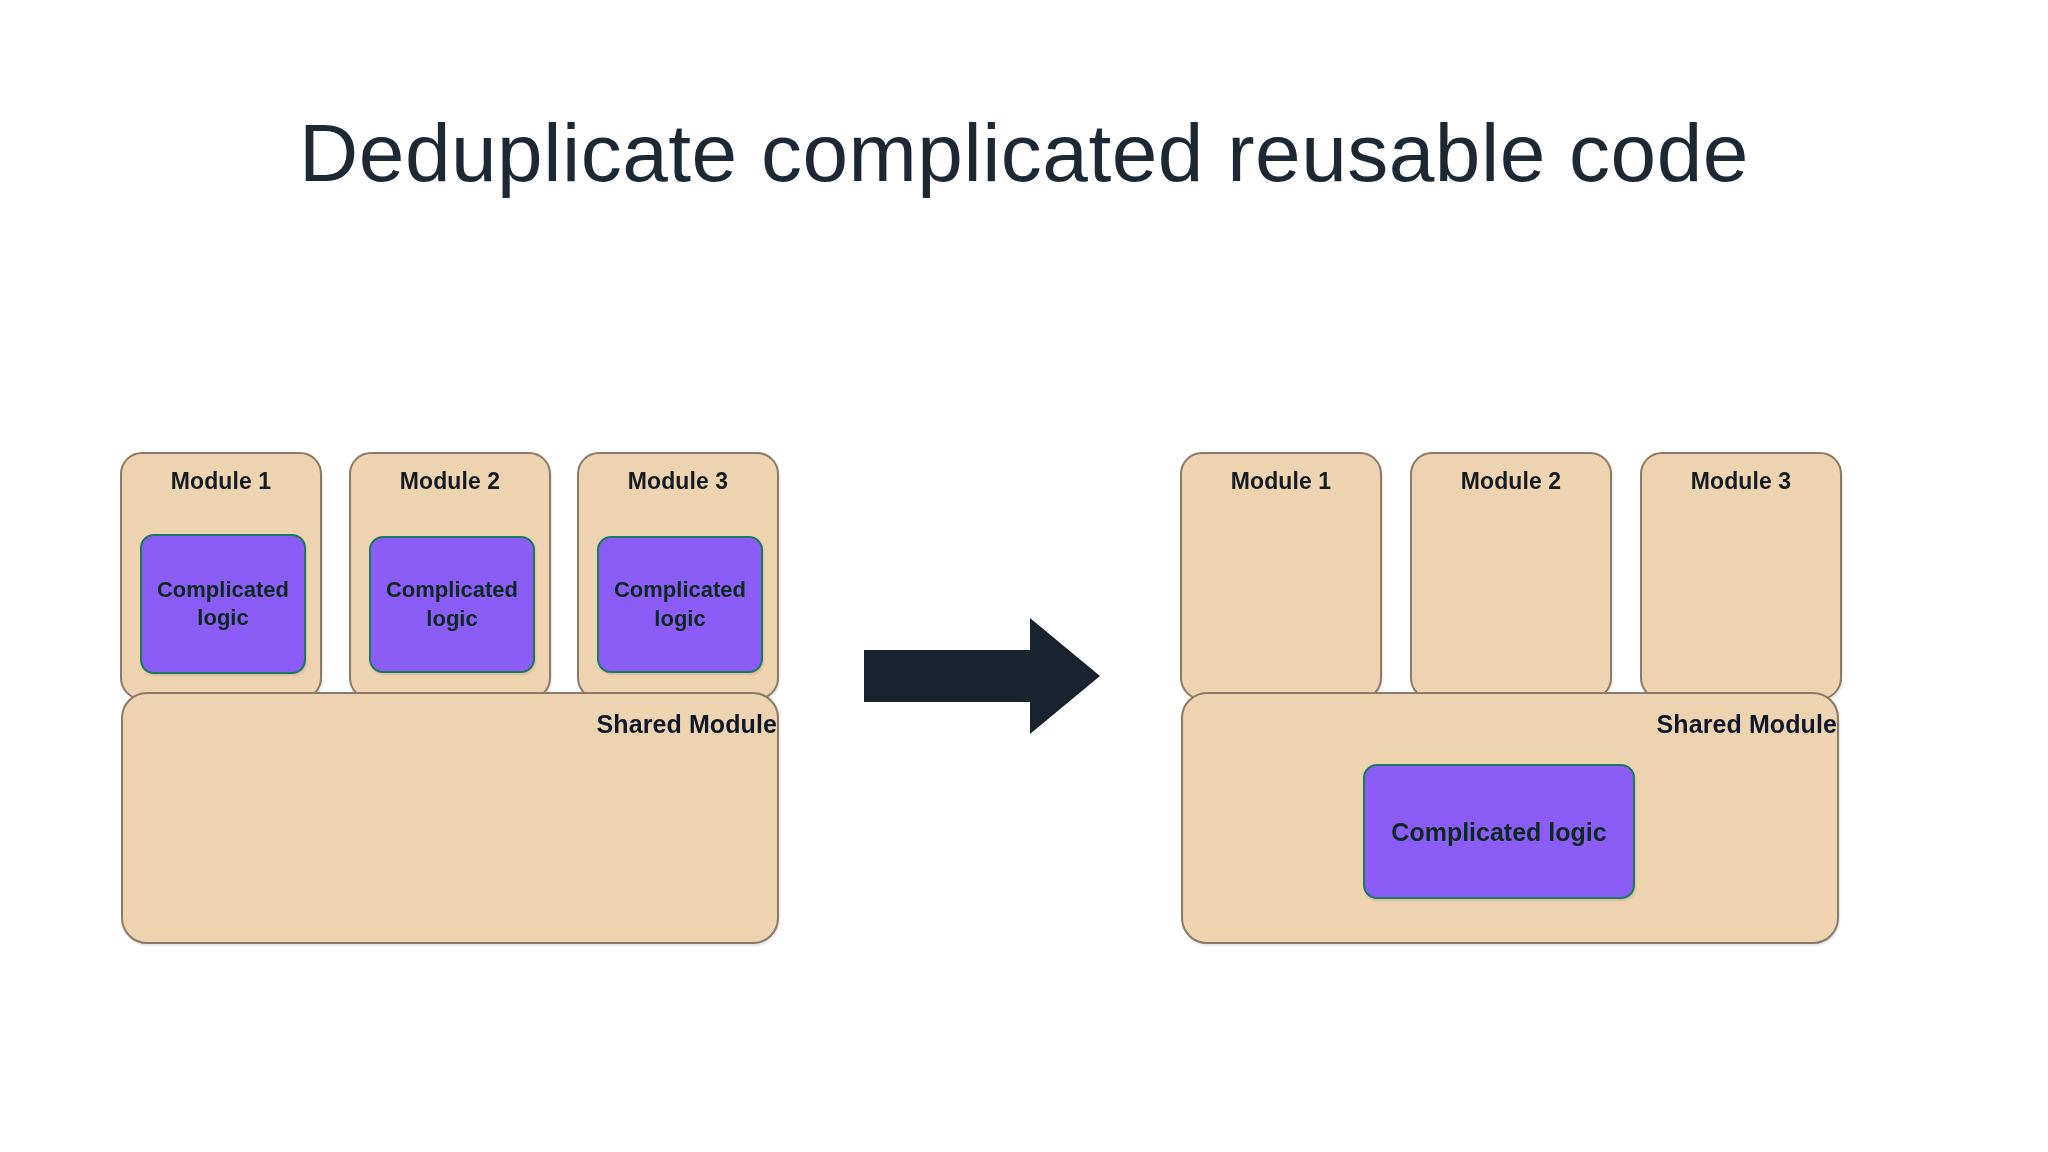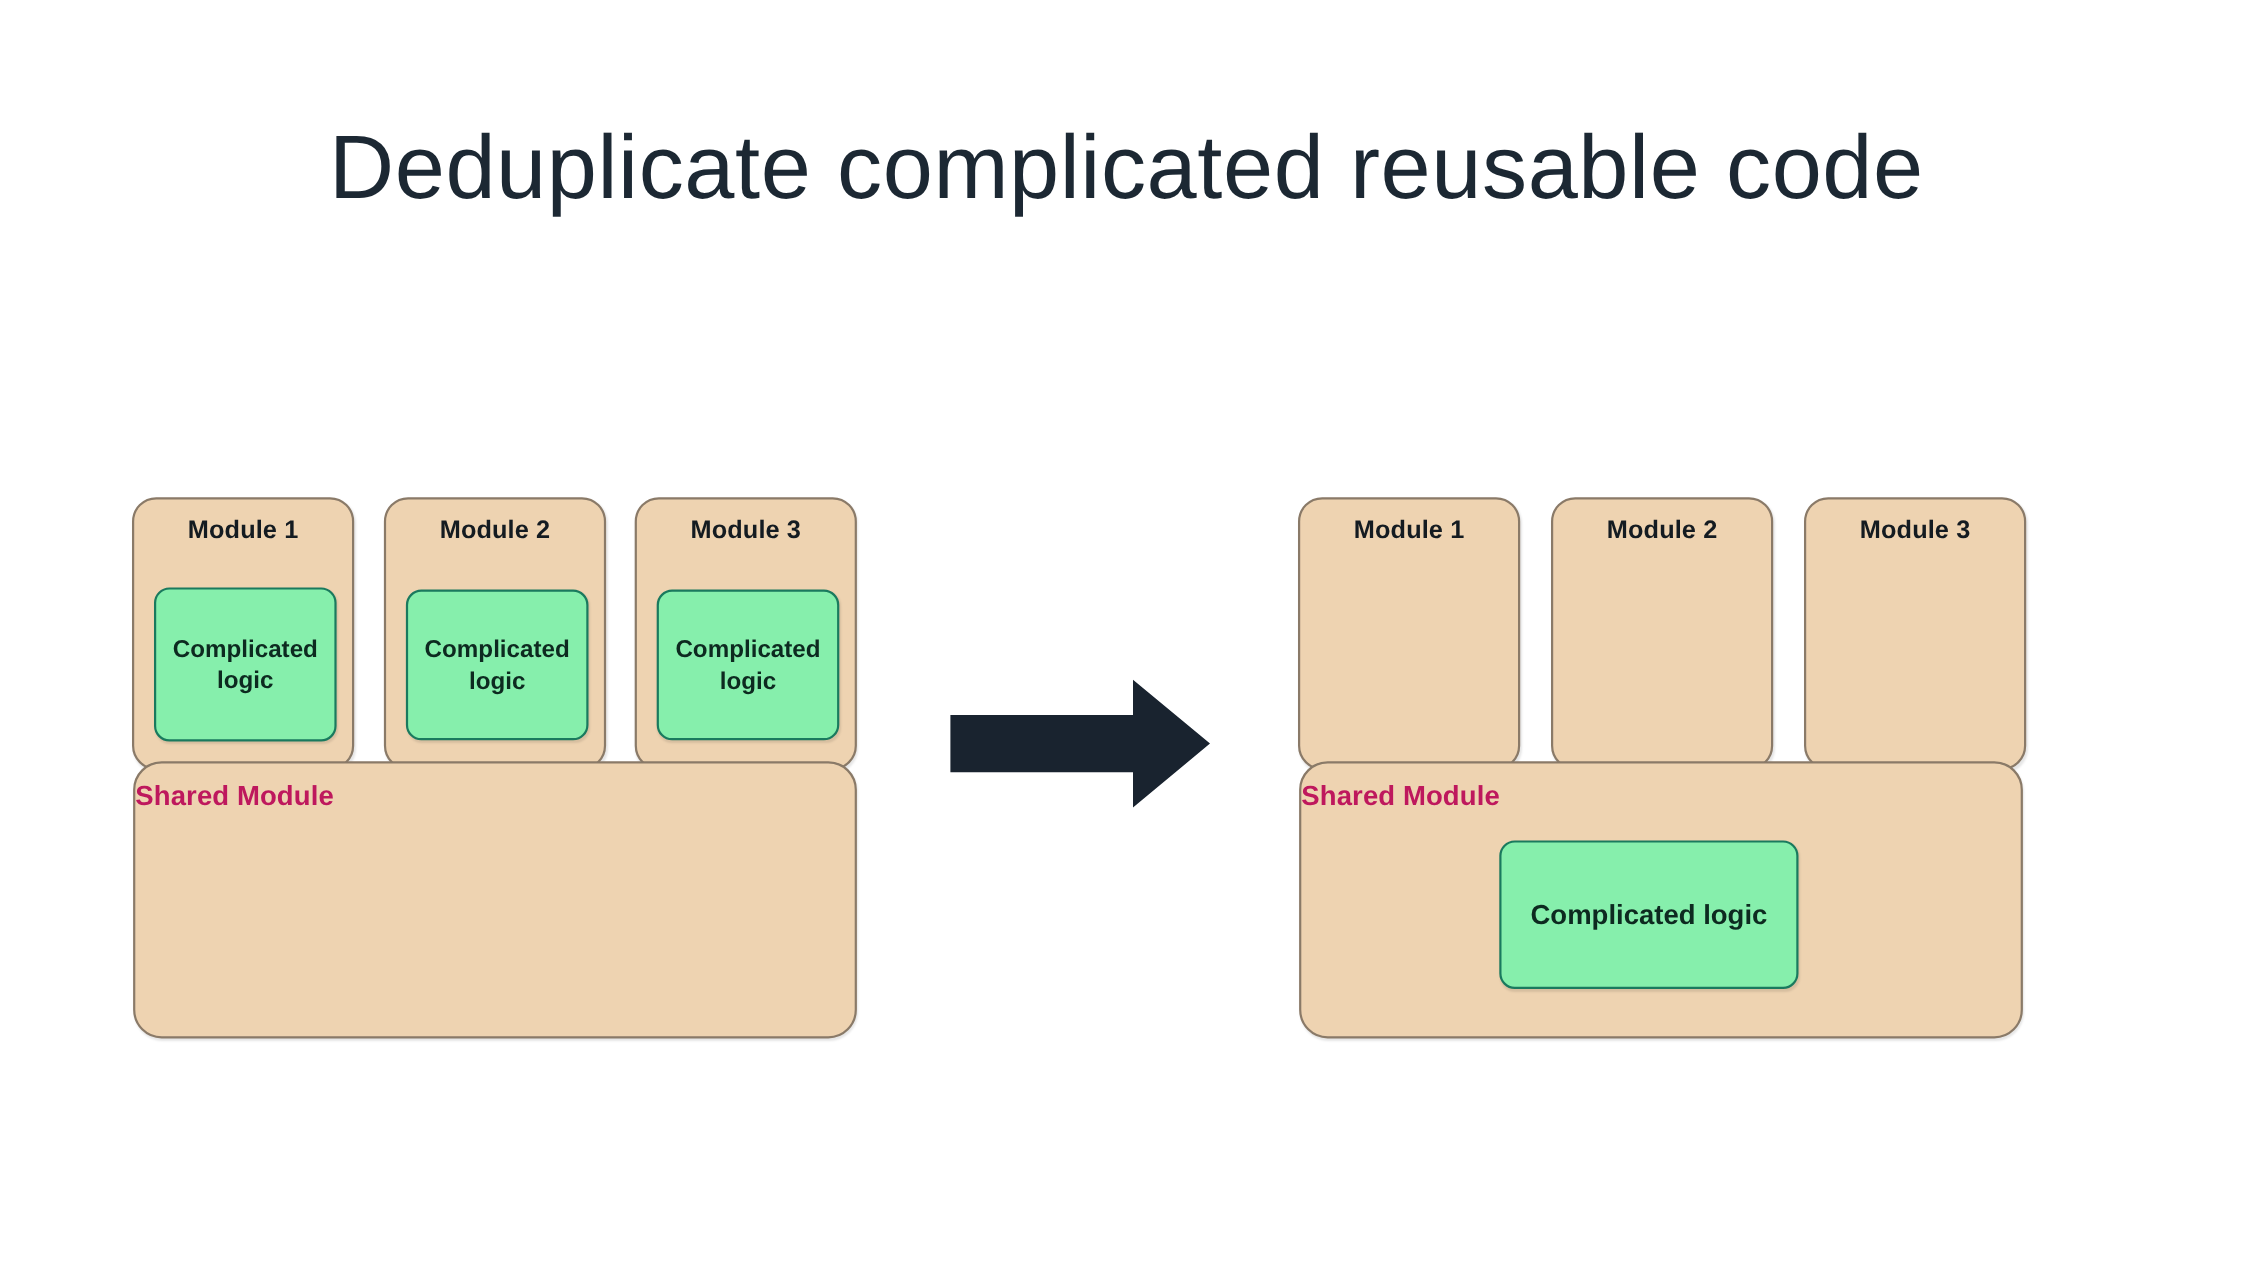--- a/index.html
+++ b/index.html
@@ -49,21 +49,21 @@
     position: absolute;
     box-sizing: border-box;
     background: #eed3b1;
     border: 2px solid #8a7a68;
     border-radius: 26px;
     box-shadow: 1px 2px 2px rgba(0,0,0,0.10);
   }
   .logic-box {
     position: absolute;
     box-sizing: border-box;
-    background: #86efac;
+    background: #8b5cf6;
     border: 2px solid #1a7a5e;
     border-radius: 14px;
     display: flex;
     align-items: center;
     justify-content: center;
     text-align: center;
     box-shadow: 1px 2px 2px rgba(0,0,0,0.10);
   }
 
   
@@ -76,24 +76,24 @@
     font-size: 23px;
     font-weight: 700;
     color: #141b21;
     letter-spacing: 0.1px;
   }
   .shared-label {
     position: absolute;
     left: 0;
     top: 16px;
     width: 100%;
-    text-align: left;
+    text-align: right;
     font-size: 25px;
     font-weight: 700;
-    color: #be185d;
+    color: #0f172a;
     letter-spacing: 0.1px;
   }
   .logic-label {
     font-size: 22px;
     font-weight: 700;
     color: #0d2a20;
     line-height: 1.28;
     padding: 0 6px;
   }
   .logic-label.single {

